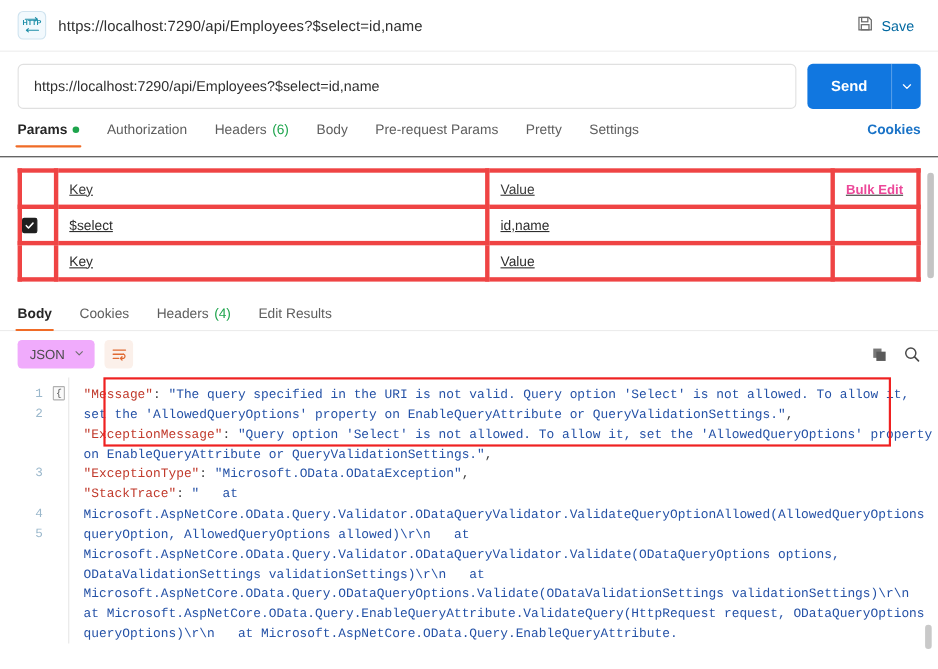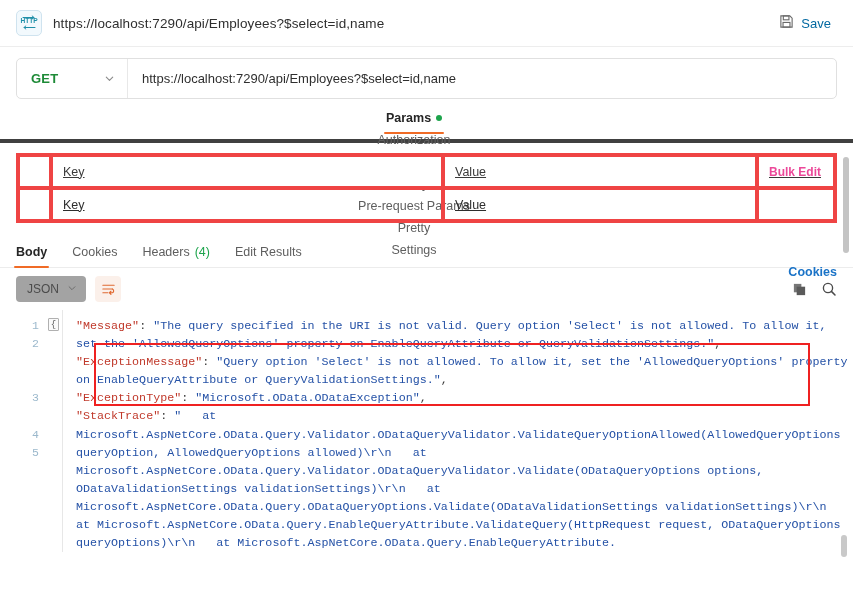--- a/index.html
+++ b/index.html
@@ -85,25 +85,24 @@
     font-size: 13.5px; font-weight: 700;
   }
   .send-split {
     width: 27px; height: 100%;
     display: flex; align-items: center; justify-content: center;
     border-left: 1px solid rgba(255,255,255,.28);
   }
 
   
   .req-tabs {
-    display: flex; align-items: center;
+    display: flex; align-items: flex-start;
     padding: 0 16px;
-    border-bottom: 4px solid #404040;
+    border-bottom: 1px solid #404040;
     height: 32px;
-    flex-direction: column;
   }
   .rtab {
     position: relative;
     font-size: 12.5px; color: #5e5e5e;
     padding: 0 0 8px 0; margin-right: 25px;
     cursor: pointer; white-space: nowrap;
     display: flex; align-items: center; gap: 5px;
   }
   .rtab.active { color: #262626; font-weight: 600; }
   .rtab.active::after {
@@ -189,21 +188,21 @@
   }
   .seg-item {
     padding: 0 13px; height: 22px;
     display: flex; align-items: center;
     font-size: 12px; color: #707070; cursor: pointer;
     border-radius: 3px;
   }
   .seg-item.active { background: #ffffff; color: #2b2b2b; }
   .json-sel {
     display: flex; align-items: center; gap: 8px;
-    background: #a3a3a3; border-radius: 4px;
+    background: #f0abfc; border-radius: 4px;
     height: 26px; padding: 0 9px 0 11px;
     font-size: 12px; color: #4b4b4b; cursor: pointer;
   }
   .wrap-btn {
     width: 26px; height: 26px; border-radius: 4px;
     background: #fbf0ea;
     display: flex; align-items: center; justify-content: center;
     cursor: pointer;
   }
   .tb-right { margin-left: auto; display: flex; align-items: center; gap: 14px; }
@@ -283,29 +282,29 @@
           <rect x="4.3" y="9" width="7.4" height="5" fill="none" stroke="#6a6a6a" stroke-width="1.2"></rect>
         </svg>
       </span>
       <span>Save</span>
     </div>
   </div>
 </div>
 
 <div class="urlbar-row">
   <div class="url-input-wrap">
-    <div class="method-box">
-      <span class="method-label">GET</span>
-      <span class="chev">
-        <svg width="11" height="11" viewBox="0 0 12 12">
-          <path d="M2.5 4.5 L6 8 L9.5 4.5" fill="none" stroke="#8a8a8a" stroke-width="1.2" stroke-linecap="round" stroke-linejoin="round"></path>
-        </svg>
-      </span>
+    <div class="url-text">https://localhost:7290/api/Employees?$select=id,name</div>
+  </div>
+  <div class="send-btn">
+    <div class="send-main">Send</div>
+    <div class="send-split">
+      <svg width="11" height="11" viewBox="0 0 12 12">
+        <path d="M2.5 4.5 L6 8 L9.5 4.5" fill="none" stroke="#ffffff" stroke-width="1.3" stroke-linecap="round" stroke-linejoin="round"></path>
+      </svg>
     </div>
-    <div class="url-text">https://localhost:7290/api/Employees?$select=id,name</div>
   </div>
 </div>
 
 <div class="req-tabs">
   <div class="rtab active">
     <span>Params</span>
     <span class="dot-green"></span>
   </div>
   <div class="rtab">
     <span>Authorization</span>
@@ -335,20 +334,32 @@
       <tr>
         <th class="col-check"></th>
         <th class="col-key">Key</th>
         <th>Value</th>
         <th class="col-bulk">
           <span class="bulk-edit">Bulk Edit</span>
         </th>
       </tr>
     </thead>
     <tbody>
+      <tr>
+        <td class="col-check">
+          <span class="checkbox">
+            <svg width="10" height="10" viewBox="0 0 12 12">
+              <path d="M2.3 6.2 L4.7 8.7 L9.6 3.4" fill="none" stroke="#fff" stroke-width="1.7" stroke-linecap="round" stroke-linejoin="round"></path>
+            </svg>
+          </span>
+        </td>
+        <td>$select</td>
+        <td>id,name</td>
+        <td></td>
+      </tr>
       <tr>
         <td class="col-check"></td>
         <td class="ph">Key</td>
         <td class="ph">Value</td>
         <td></td>
       </tr>
     </tbody>
   </table>
   <div class="side-scroll"></div>
 </div>

